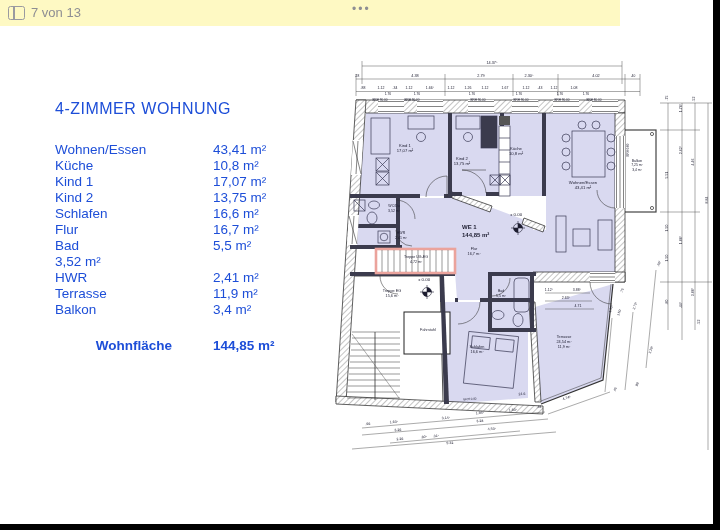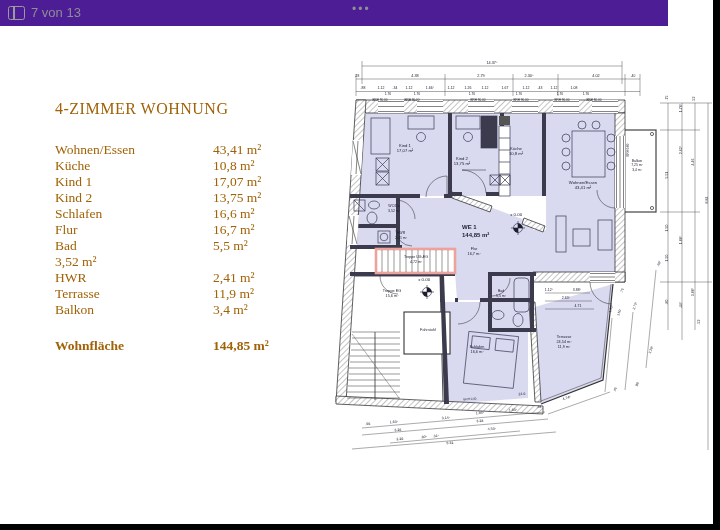--- a/index.html
+++ b/index.html
@@ -1,32 +1,32 @@
 <!DOCTYPE html>
 <html><head>
 <meta charset="utf-8">
 <style>
   html,body{margin:0;padding:0;}
   body{width:720px;height:530px;position:relative;background:#fff;overflow:hidden;
        font-family:"Liberation Sans",sans-serif;}
   
-  .topbar{position:absolute;left:0;top:0;width:668px;height:26px;background:#4c1d95;text-decoration:underline;}
+  .topbar{position:absolute;left:0;top:0;width:620px;height:26px;background:#fef9c3;text-decoration:underline;}
   .page-ind{position:absolute;left:8px;top:5px;display:flex;align-items:center;gap:6px;
             color:#8e8e93;font-size:13px;}
   .page-icon{width:15px;height:12px;border:1.5px solid #9a9aa0;border-radius:2.5px;position:relative;}
   .page-icon::before{content:"";position:absolute;left:4px;top:0;bottom:0;width:1.5px;background:#9a9aa0;}
   .ellipsis{position:absolute;left:352px;top:2px;color:#8e8e93;font-size:12px;letter-spacing:2px;}
   
-  .summary{position:absolute;left:55px;top:100px;width:270px;color:#a16207;
-           font-family:Liberation Serif, serif;}
+  .summary{position:absolute;left:55px;top:100px;width:270px;color:#1d4ed8;
+           font-family:Liberation Sans, sans-serif;}
   .summary h1{font-size:16px;font-weight:normal;letter-spacing:.5px;margin:0 0 24px 0;font-variant:small-caps;}
   .rows{font-size:13.5px;line-height:16px;}
   .row{display:flex;}
   .row .lbl{width:158px;}
-  .row.total{margin-top:20px;font-weight:bold;}
+  .row.total{margin-top:20px;font-weight:bold;text-align:center;}
   
   svg.plan{position:absolute;left:335px;top:25px;}
   svg.plan text{fill:#1d1d30;font-family:"Liberation Sans",sans-serif;}
   
   .edge-r{position:absolute;right:0;top:0;width:7px;height:530px;background:#000;}
   .edge-b{position:absolute;left:0;bottom:0;width:720px;height:6px;background:#000;}
 </style>
 </head>
 <body>
 

